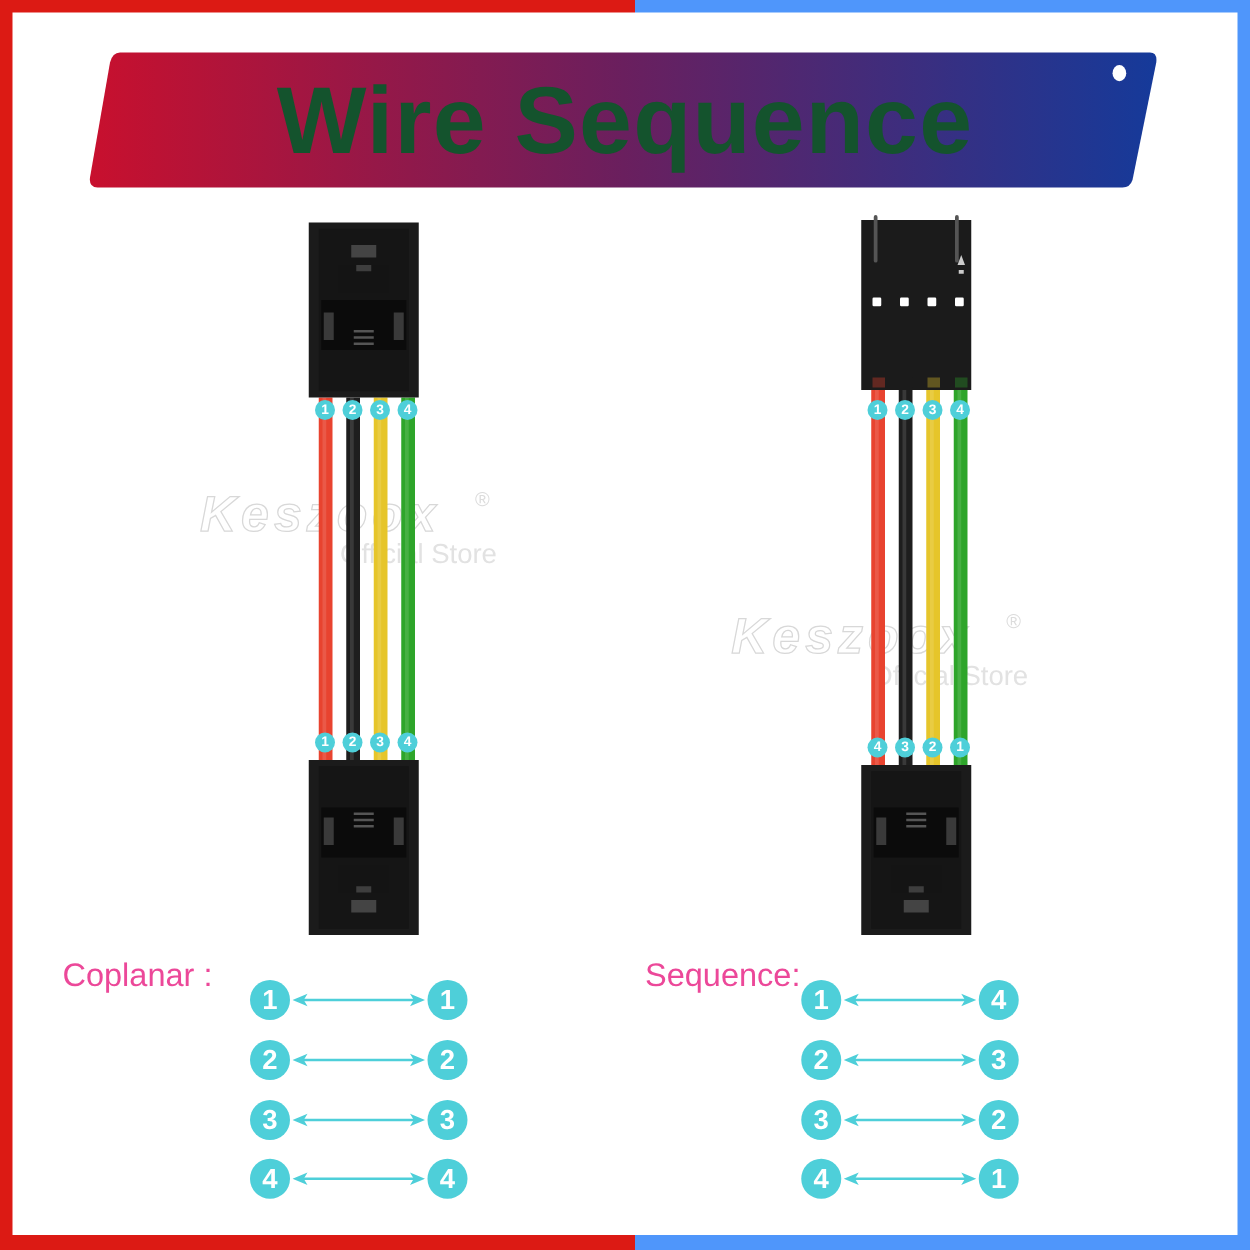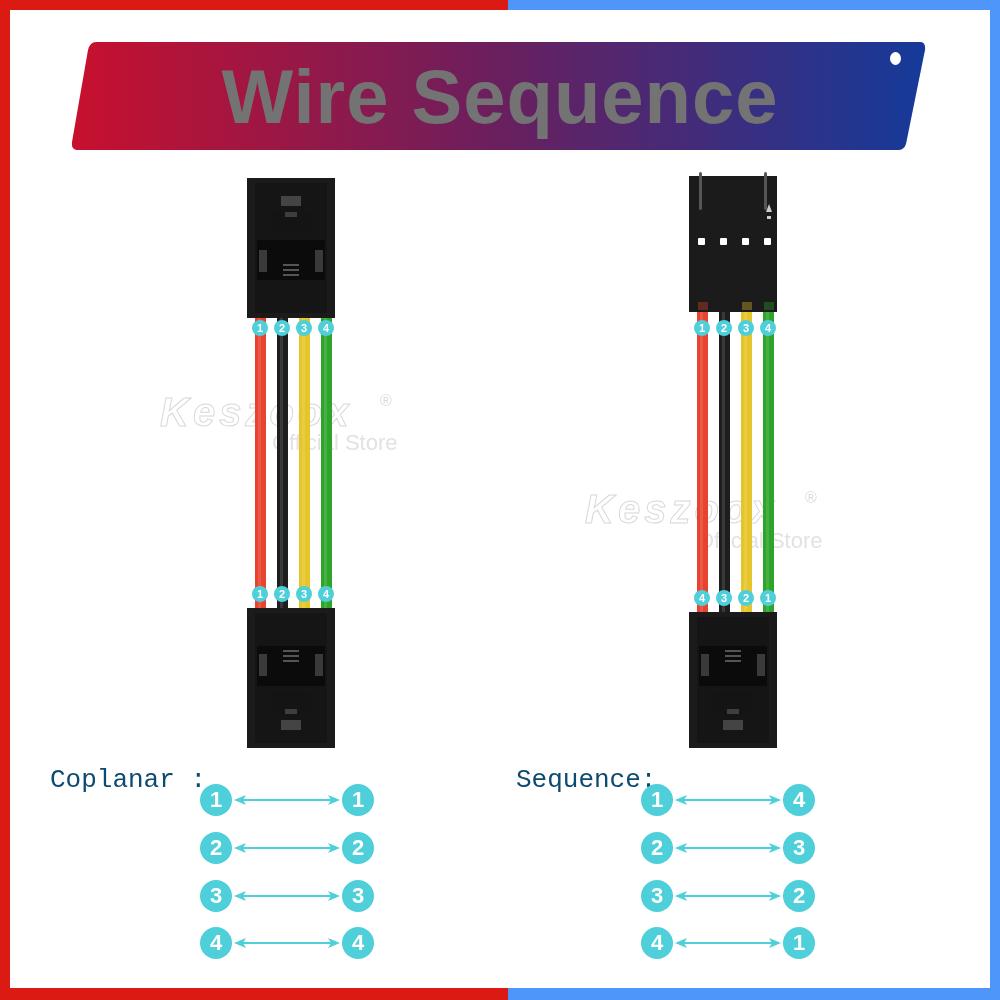--- a/index.html
+++ b/index.html
@@ -1,27 +1,27 @@
 <!DOCTYPE html>
 <html><head>
 <meta charset="utf-8">
 <style>
   html, body { margin:0; padding:0; }
   body { width:1000px; height:1000px; position:relative; overflow:hidden; background:#fff; font-family:"Liberation Sans", sans-serif; }
   .frame-left { position:absolute; left:0; top:0; width:508px; height:1000px; background:#dc1a14; }
   .frame-right { position:absolute; left:508px; top:0; width:492px; height:1000px; background:#4f96fb; }
   .inner { position:absolute; left:10px; top:10px; width:980px; height:978px; background:#fff; }
   .banner { position:absolute; left:72px; top:42px; width:856px; height:108px; }
-  .banner-title { position:absolute; left:0; top:0; width:856px; height:108px; display:flex; align-items:center; justify-content:center; color:#737373; font-weight:bold; font-size:76px; letter-spacing:1px; }
+  .banner-title { position:absolute; left:0; top:0; width:856px; height:108px; display:flex; align-items:center; justify-content:center; color:#14532d; font-weight:bold; font-size:76px; letter-spacing:1px; }
   .banner-dot { position:absolute; left:890px; top:52px; width:11px; height:13px; border-radius:50%; background:#fff; }
   .wire-svg { position:absolute; left:0; top:0; }
   .watermark { position:absolute; color:transparent; -webkit-text-stroke:1px #d8d8d8; font-style:italic; font-weight:bold; font-size:40px; letter-spacing:4px; }
   .watermark-sub { position:absolute; color:#e2e2e2; font-size:22px; }
   .reg { position:absolute; color:#dcdcdc; font-size:16px; }
-  .section-label { position:absolute; font-size:26px; color:#0c4a6e; font-family:Liberation Mono, monospace; }
+  .section-label { position:absolute; font-size:26px; color:#ec4899; font-family:Liberation Sans, sans-serif; }
   .badge { position:absolute; width:32px; height:32px; border-radius:50%; background:#4ecfd9; color:#fff; font-weight:bold; font-size:22px; display:flex; align-items:center; justify-content:center; }
   .sbadge { position:absolute; width:16px; height:16px; border-radius:50%; background:#4ecfd9; color:#fff; font-weight:bold; font-size:11px; display:flex; align-items:center; justify-content:center; }
   .arrow { position:absolute; height:12px; }
 </style>
 </head>
 <body>
 
 <div class="frame-left"></div>
 <div class="frame-right"></div>
 <div class="inner"></div>

